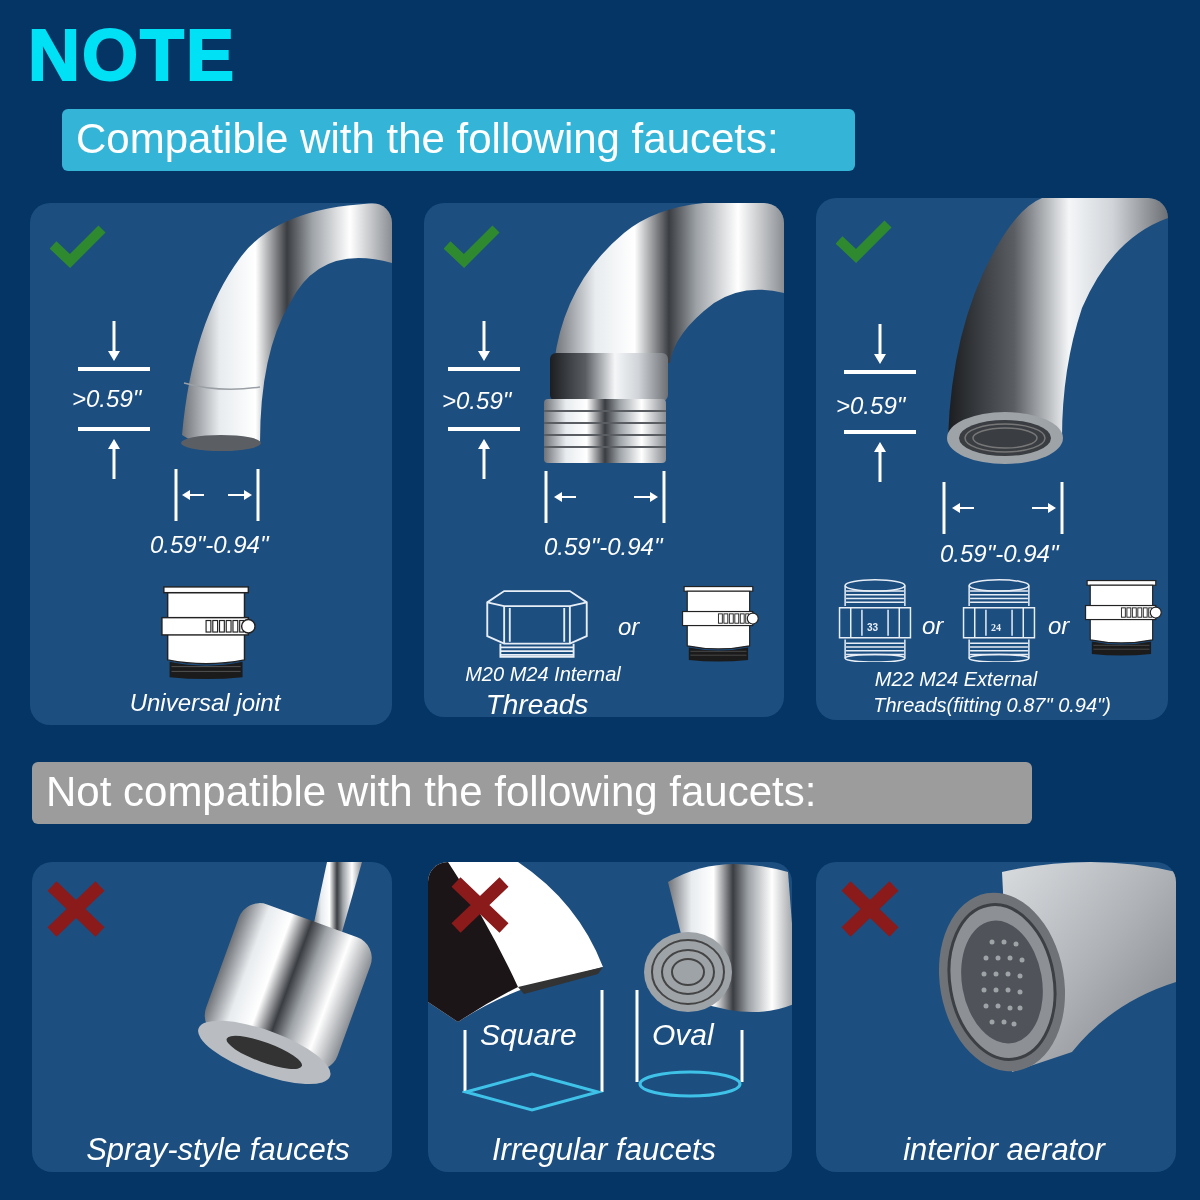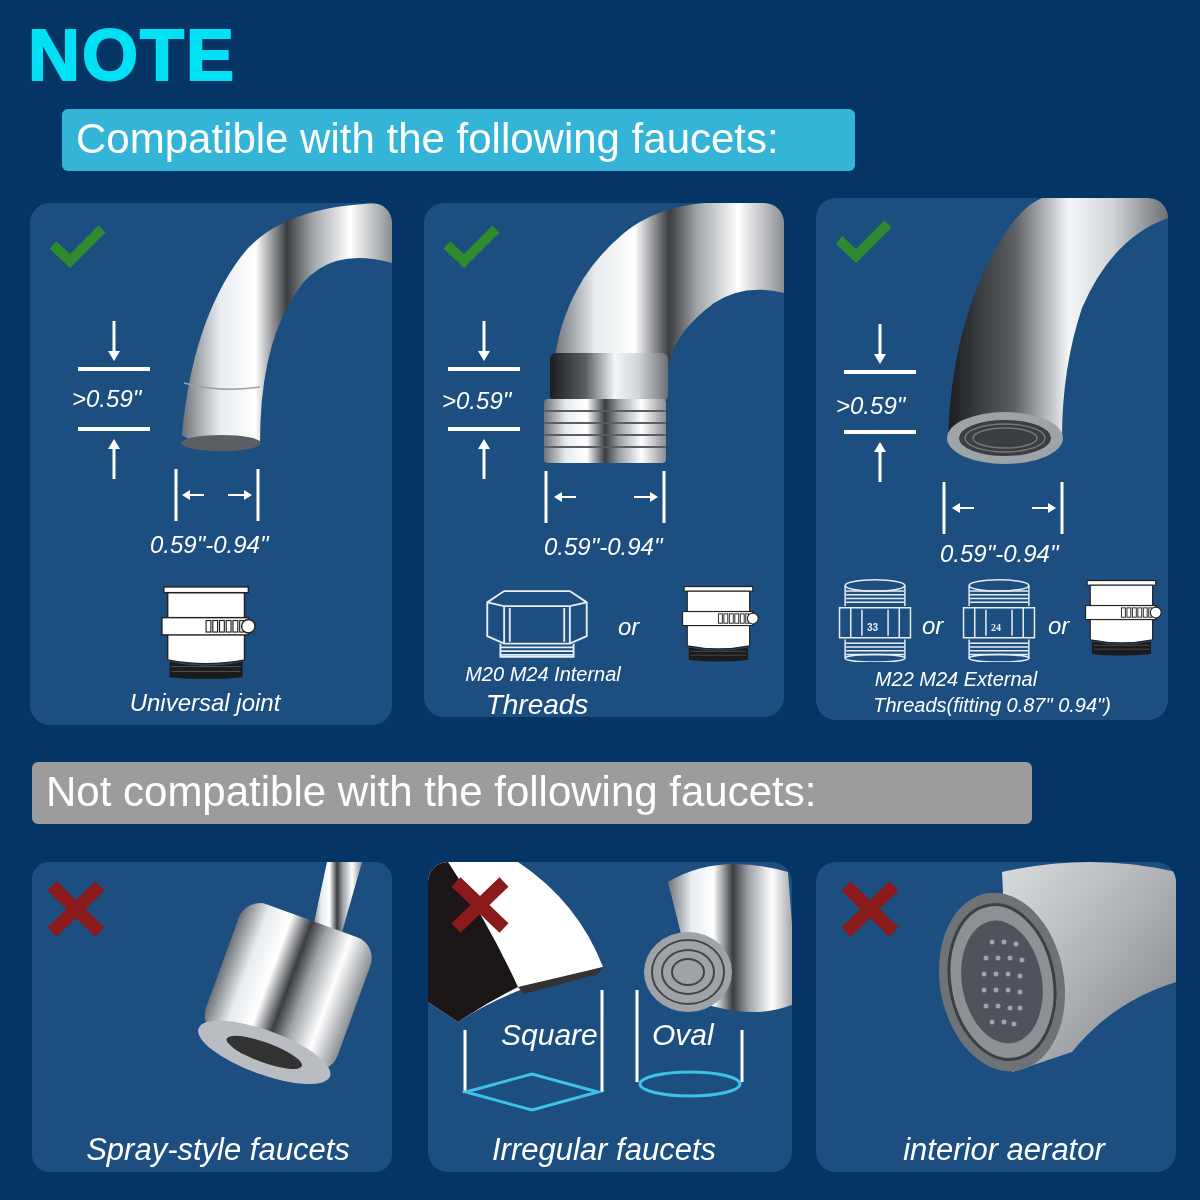--- a/index.html
+++ b/index.html
@@ -257,21 +257,21 @@
   <div class="or" style="left:232px;top:414px;">or</div>
   <svg class="faucet" style="left:268px;top:380px;" width="78" height="80">
       <use href="#ujoint"></use>
     </svg>
   <div class="caption" style="left:0;width:280px;top:470px;font-size:20px;">M22 M24 External</div>
   <div class="caption" style="left:0;width:352px;top:496px;font-size:20px;">Threads(fitting 0.87" 0.94")</div>
 </div>
 
 <div class="banner notcompat">Not compatible with the following faucets:</div>
 
-<div class="card" style="left:32px;top:862px;width:360px;height:310px;border-radius:17px;">
+<div class="card" style="left:32px;top:862px;width:360px;height:310px;">
   <svg class="faucet" style="left:120px;top:0;" width="240" height="240" viewBox="0 0 240 240">
     <path d="M175 0 L210 0 L190 70 L160 70 Z" fill="url(#chrome)"></path>
     <g transform="rotate(20 120 140)">
       <rect x="60" y="50" width="140" height="140" rx="22" fill="url(#chrome)"></rect>
       <ellipse cx="130" cy="190" rx="70" ry="22" fill="#b9bdc1"></ellipse>
       <ellipse cx="130" cy="190" rx="40" ry="10" fill="#333"></ellipse>
     </g>
   </svg>
   <svg class="mark-x" viewBox="0 0 60 58">
       <path d="M6 6 L54 52 M54 6 L6 52" stroke="#8b1a1a" stroke-width="13"></path>
@@ -295,21 +295,21 @@
       </g>
   </svg>
   <svg class="mark-x" style="left:22px;top:14px;" viewBox="0 0 60 58">
       <path d="M6 6 L54 52 M54 6 L6 52" stroke="#8b1a1a" stroke-width="13"></path>
     </svg>
   <svg class="faucet" style="left:34px;top:128px;" width="142" height="122" viewBox="0 0 142 122">
     <line x1="3" y1="40" x2="3" y2="102" stroke="#fff" stroke-width="3"></line>
     <line x1="140" y1="0" x2="140" y2="102" stroke="#fff" stroke-width="3"></line>
     <path d="M4 102 L70 84 L136 102 L70 120 Z" fill="none" stroke="#3fc2e8" stroke-width="3"></path>
   </svg>
-  <div class="dim-text" style="left:52px;top:156px;font-size:30px;margin-left:21px;">Square</div>
+  <div class="dim-text" style="left:52px;top:156px;font-size:30px;">Square</div>
   <svg class="faucet" style="left:206px;top:128px;" width="112" height="112" viewBox="0 0 112 112">
     <line x1="3" y1="0" x2="3" y2="92" stroke="#fff" stroke-width="3"></line>
     <line x1="108" y1="40" x2="108" y2="92" stroke="#fff" stroke-width="3"></line>
     <ellipse cx="56" cy="94" rx="50" ry="12" fill="none" stroke="#3fc2e8" stroke-width="3"></ellipse>
   </svg>
   <div class="dim-text" style="left:224px;top:156px;font-size:30px;">Oval</div>
   <div class="caption big" style="left:0;width:352px;top:270px;">Irregular faucets</div>
 </div>
 
 <div class="card" style="left:816px;top:862px;width:360px;height:310px;">

